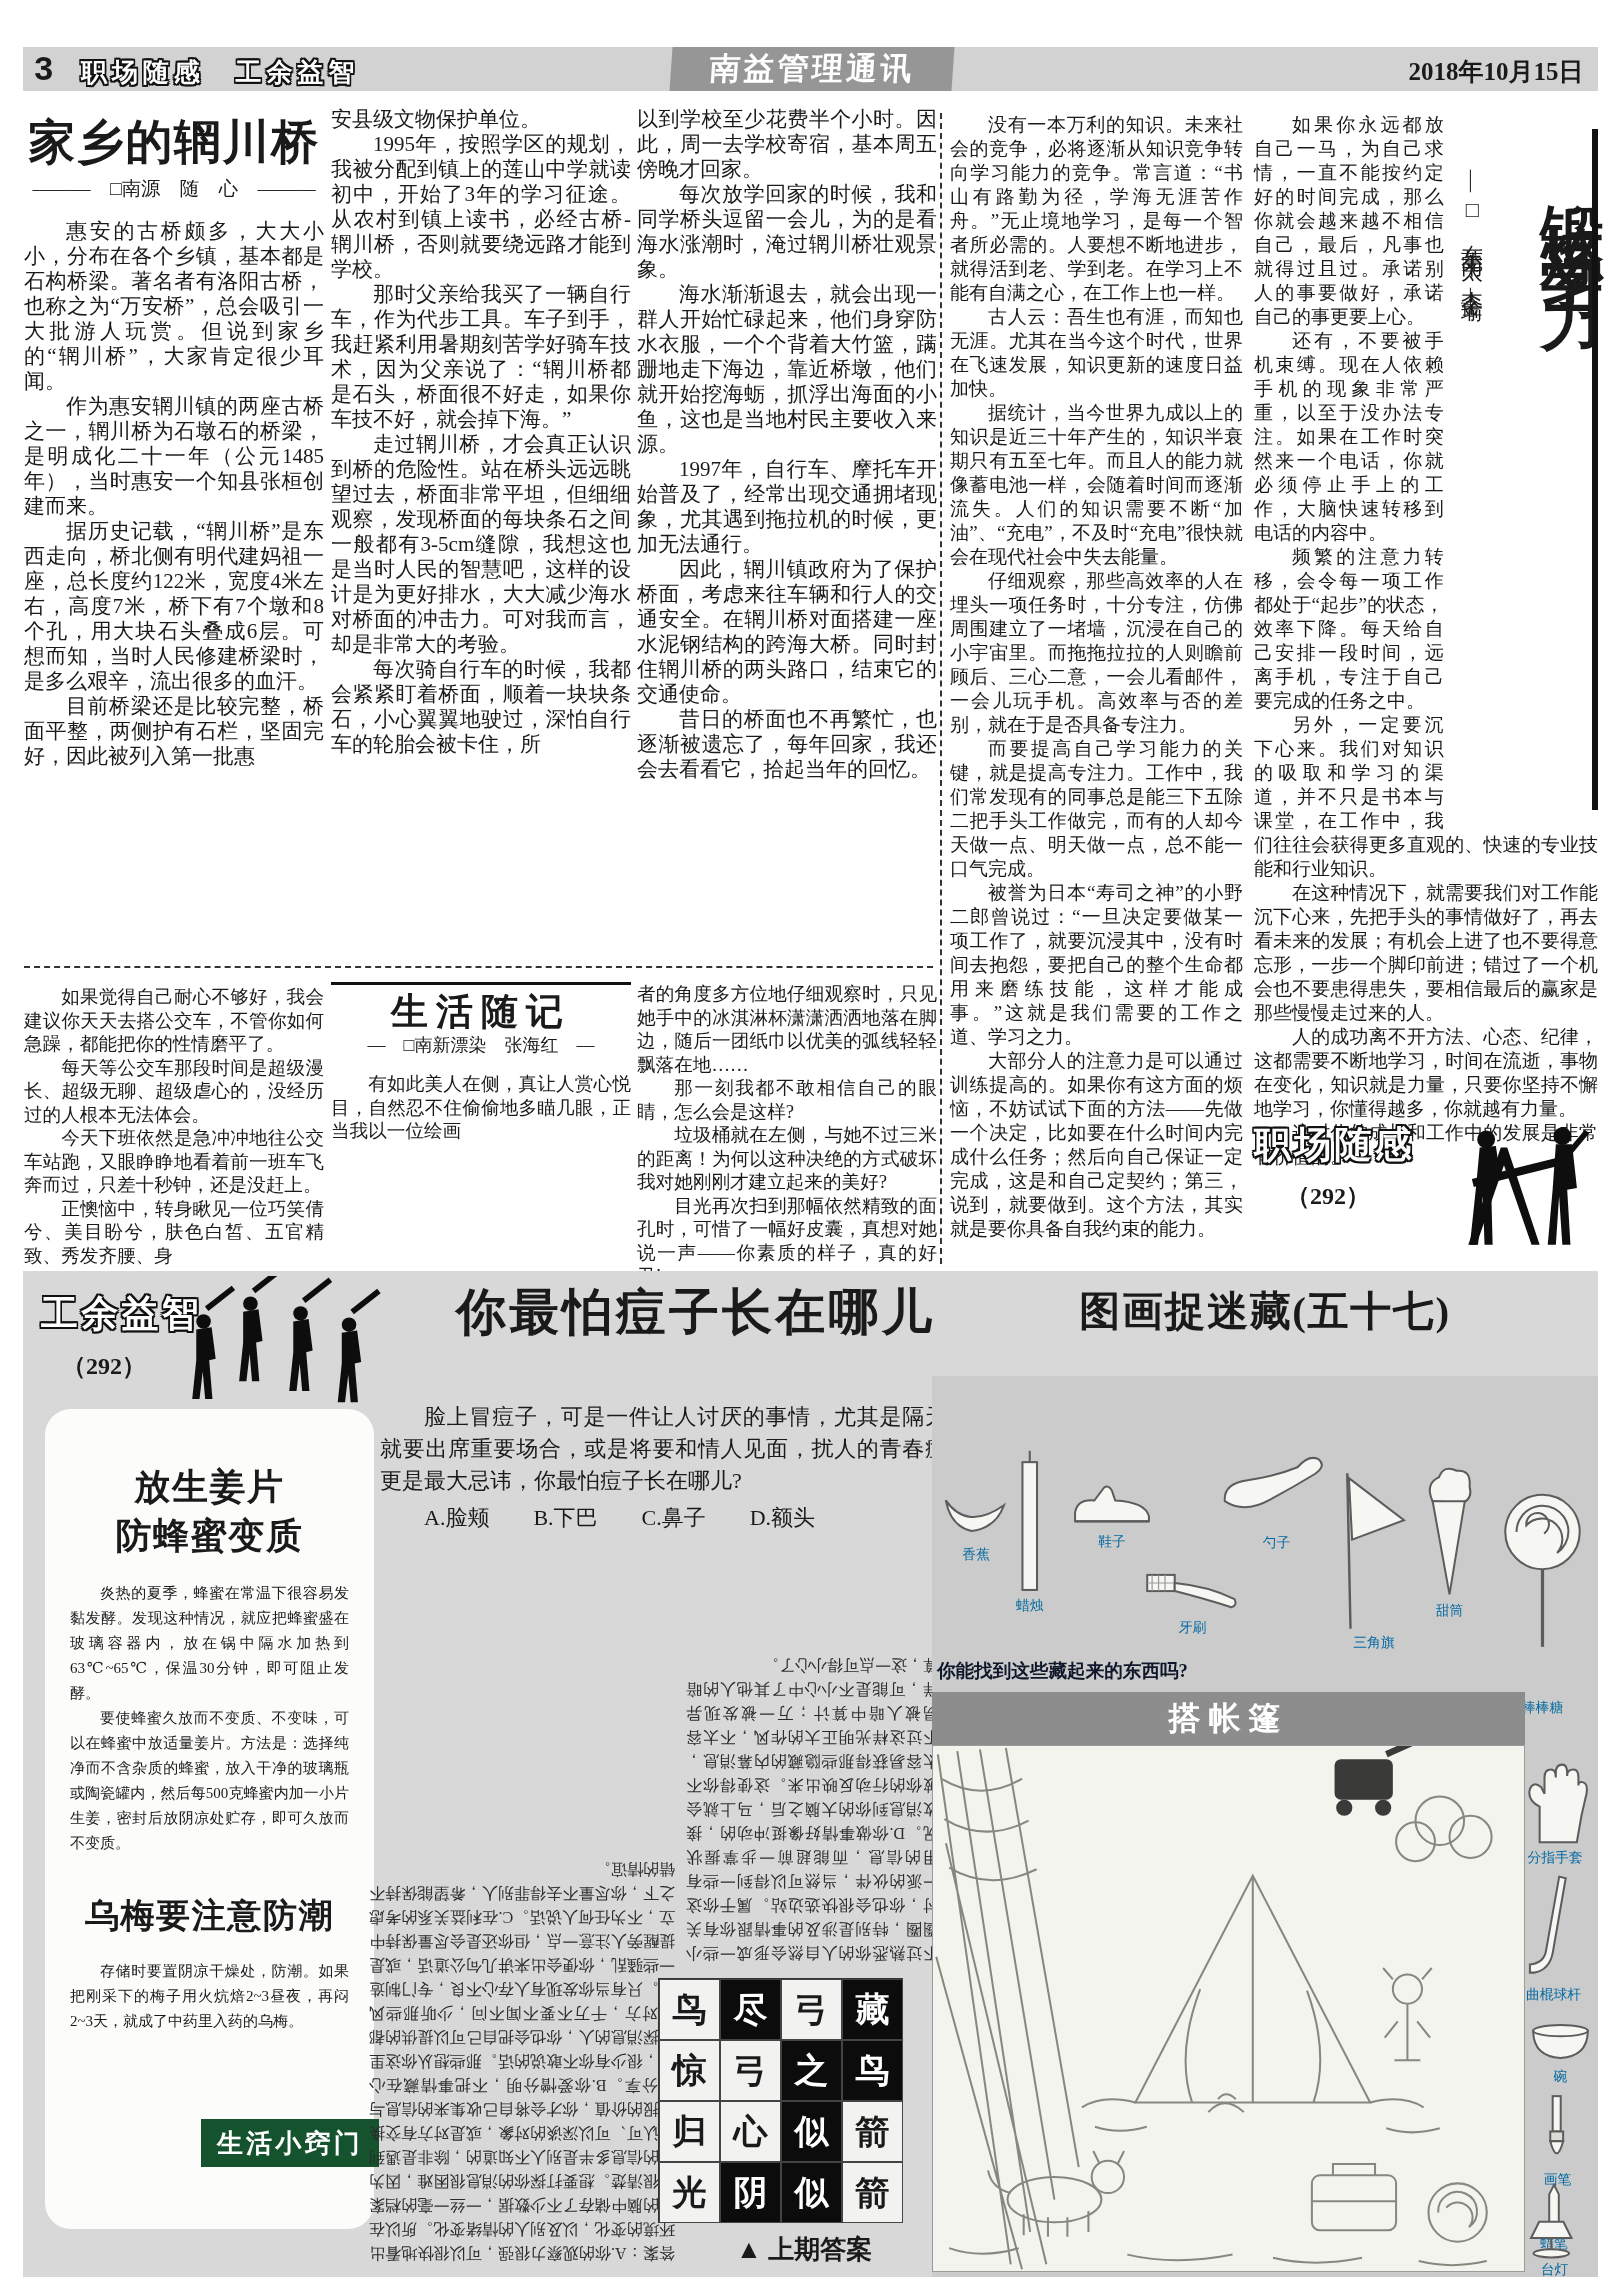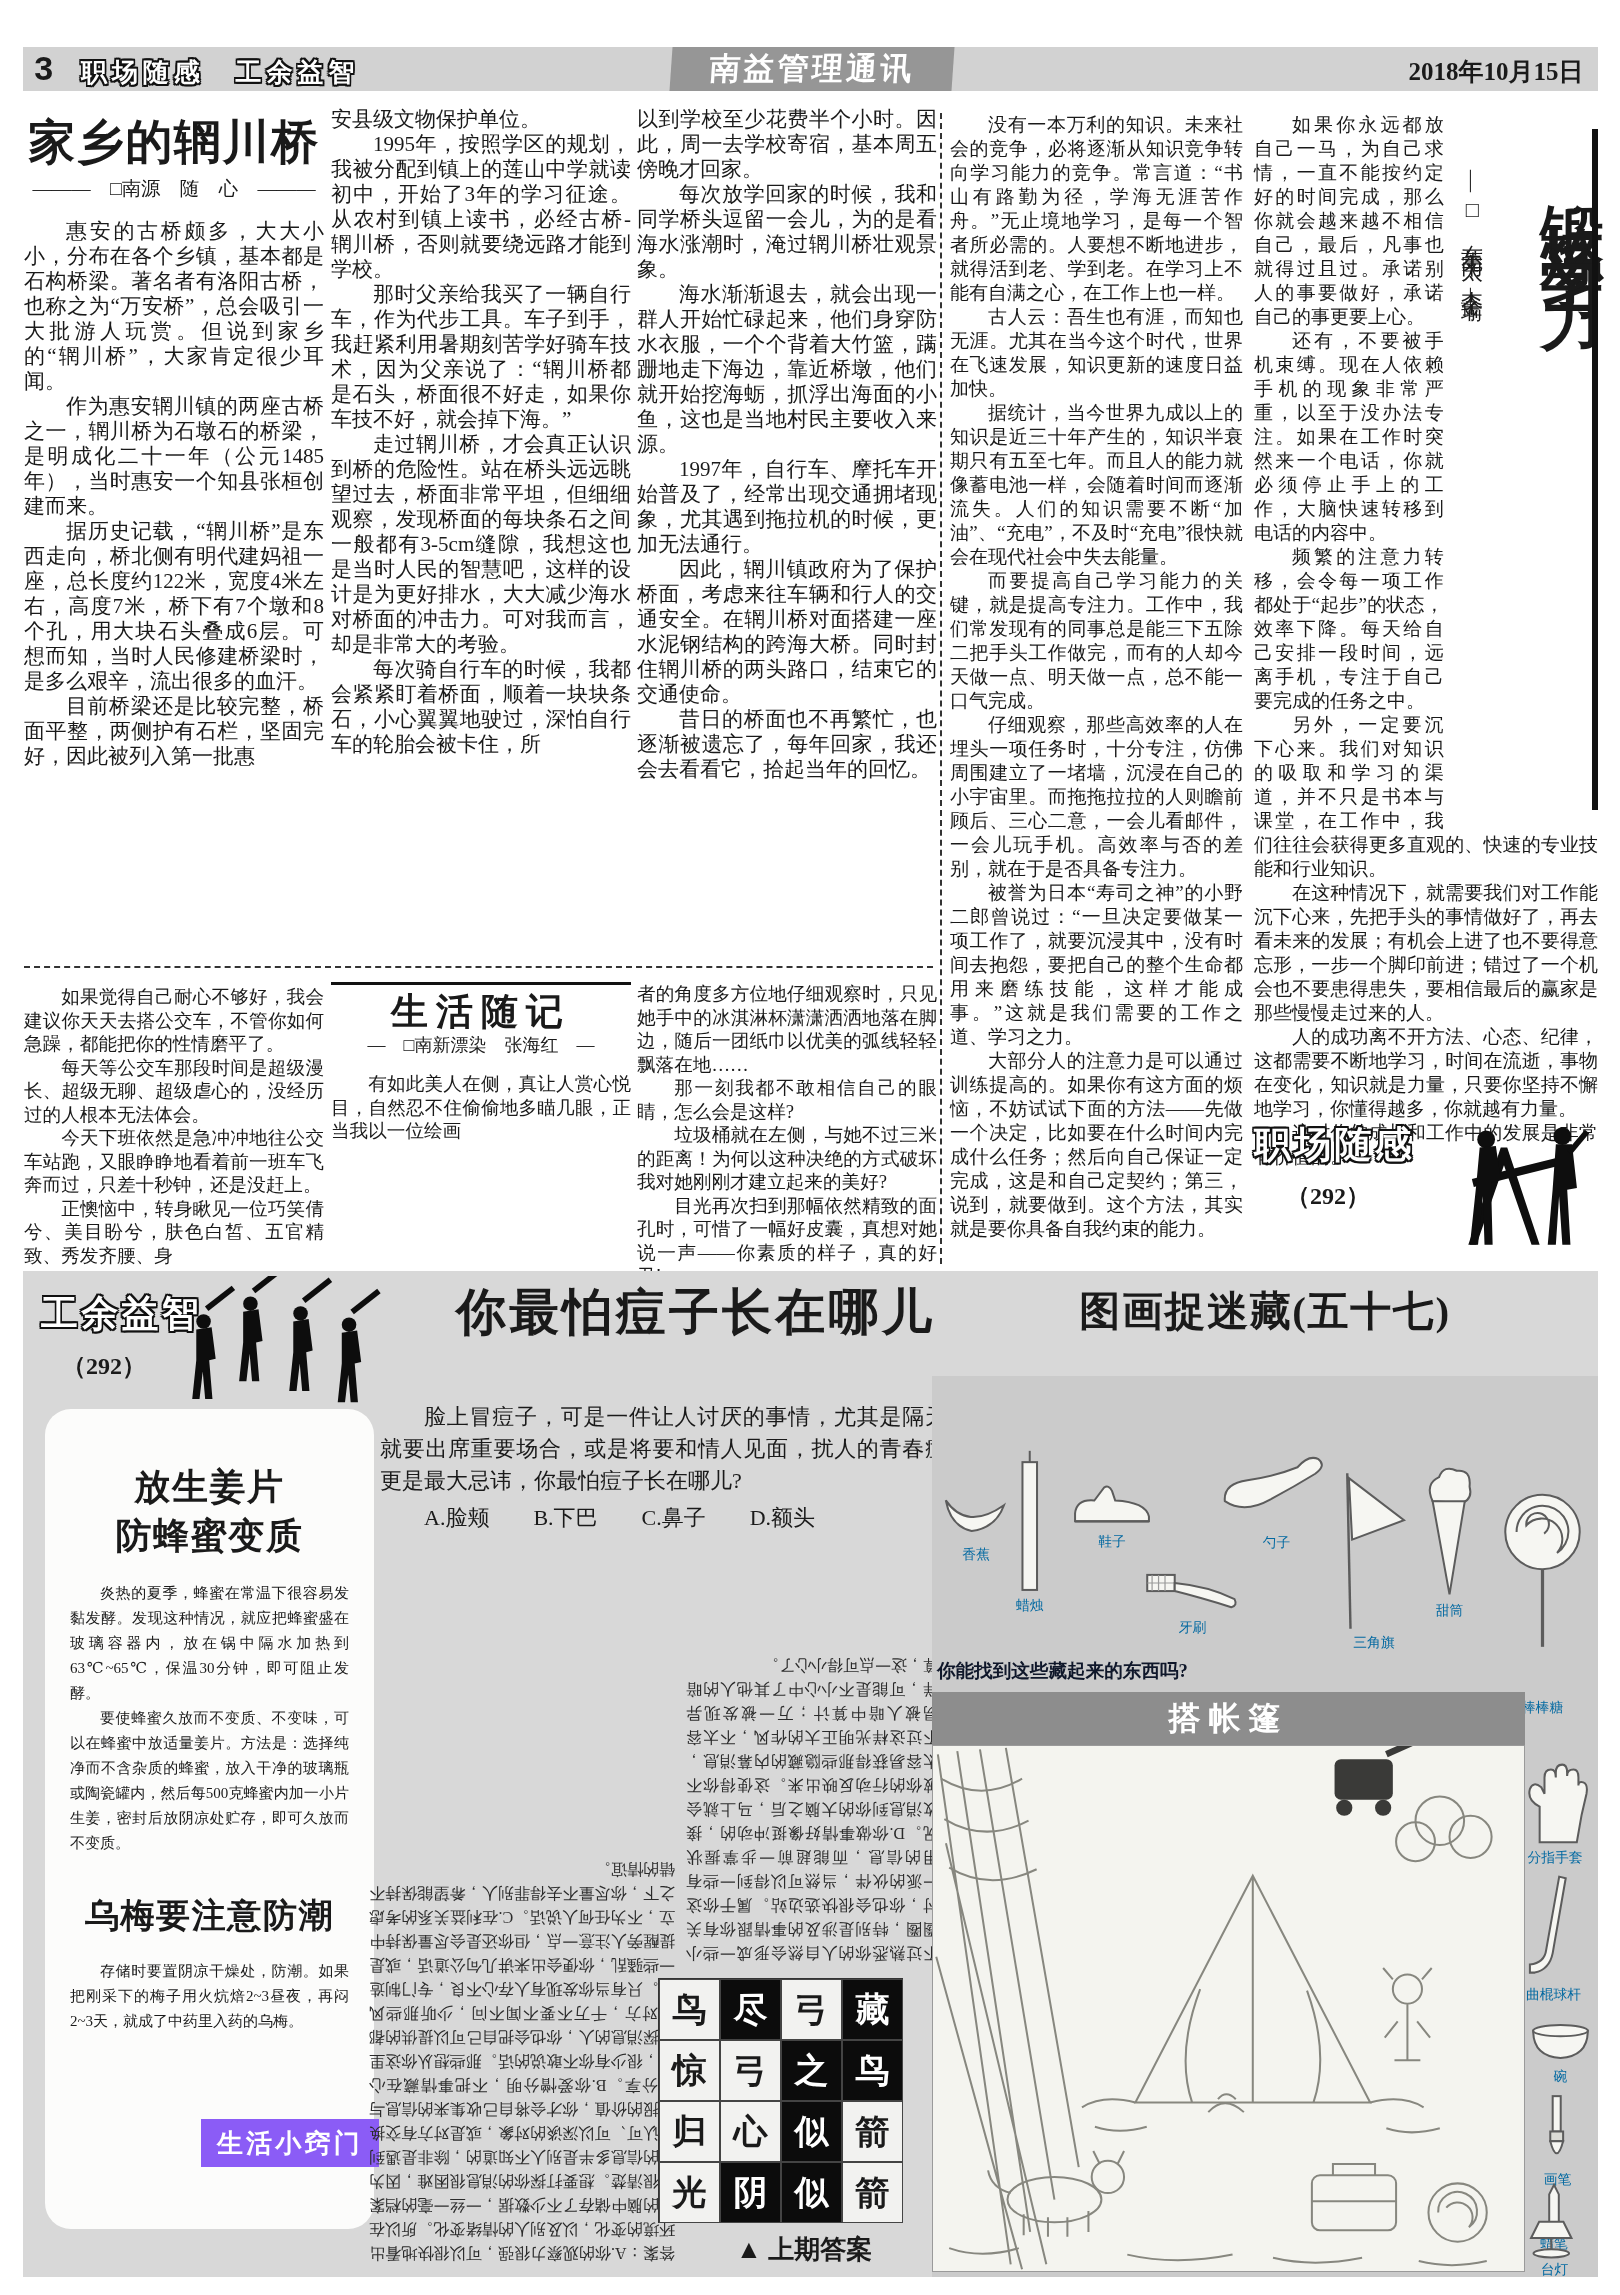--- a/index.html
+++ b/index.html
@@ -43,21 +43,21 @@
   #bottom{position:absolute;left:23px;top:1271px;width:1575px;height:1006px;background:#d8d8d8;}
   #badge-leisure{position:absolute;left:18px;top:18px;}
   #badge-leisure .blabel{font-size:37px;letter-spacing:3.2px;}
   #badge-leisure .bissue{font-size:24px;font-weight:bold;margin-top:11.3px;margin-left:21px;}
   #leisure-figs{position:absolute;left:166px;top:4.9px;}
   #tips-card{position:absolute;left:22px;top:138px;width:329px;height:820px;background:#fcfcfb;border-radius:26px;}
   .card-title{font-size:36px;font-weight:bold;text-align:center;letter-spacing:1.6px;}
   #tips-t1{margin-top:54px;}
   #tips-body1,#tips-body2{font-size:15px;line-height:25px;padding:0 25px;margin-top:20px;}
   #tips-t2{font-size:34px;margin-top:37px;}
-  #tips-badge{position:absolute;right:-4.9px;bottom:62px;background:#8b5cf6;color:#fff;font-weight:bold;
+  #tips-badge{position:absolute;right:-4.9px;bottom:62px;background:#14532d;color:#fff;font-weight:bold;
               font-size:26px;padding:6.5px 16px;letter-spacing:3.2px;font-family:Liberation Mono, monospace;}
   #quiz-title{position:absolute;left:405px;top:8px;width:535px;text-align:center;font-size:50px;font-weight:bold;
               letter-spacing:3.2px;font-family:"Liberation Sans",sans-serif;}
   #quiz-intro{position:absolute;left:357px;top:130px;width:567px;font-size:22px;line-height:32px;}
   #quiz-options{margin-top:4.9px;}
   .rot{transform:rotate(180deg);font-size:16px;line-height:24px;color:#2b2b2b;}
   #rot1{position:absolute;left:346px;top:289px;width:306px;height:705px;}
   #rot2{position:absolute;left:663px;top:289px;width:253px;height:405px;}
   
   #answer-grid{position:absolute;left:635px;top:707px;width:243px;height:243px;display:grid;
@@ -133,22 +133,22 @@
       <p class="noindent">者的角度多方位地仔细观察时，只见她手中的冰淇淋杯潇潇洒洒地落在脚边，随后一团纸巾以优美的弧线轻轻飘落在地……</p>
       <p>那一刻我都不敢相信自己的眼睛，怎么会是这样?</p>
       <p>垃圾桶就在左侧，与她不过三米的距离！为何以这种决绝的方式破坏我对她刚刚才建立起来的美好?</p>
       <p>目光再次扫到那幅依然精致的面孔时，可惜了一幅好皮囊，真想对她说一声——你素质的样子，真的好丑!</p>
     </div>
 
   <div class="col art learn" style="left:950px;top:113px;width:293px;">
       <p>没有一本万利的知识。未来社会的竞争，必将逐渐从知识竞争转向学习能力的竞争。常言道：“书山有路勤为径，学海无涯苦作舟。”无止境地学习，是每一个智者所必需的。人要想不断地进步，就得活到老、学到老。在学习上不能有自满之心，在工作上也一样。</p>
       <p>古人云：吾生也有涯，而知也无涯。尤其在当今这个时代，世界在飞速发展，知识更新的速度日益加快。</p>
       <p>据统计，当今世界九成以上的知识是近三十年产生的，知识半衰期只有五至七年。而且人的能力就像蓄电池一样，会随着时间而逐渐流失。人们的知识需要不断“加油”、“充电”，不及时“充电”很快就会在现代社会中失去能量。</p>
+      <p>仔细观察，那些高效率的人在埋头一项任务时，十分专注，仿佛周围建立了一堵墙，沉浸在自己的小宇宙里。而拖拖拉拉的人则瞻前顾后、三心二意，一会儿看邮件，一会儿玩手机。高效率与否的差别，就在于是否具备专注力。</p>
       <p>而要提高自己学习能力的关键，就是提高专注力。工作中，我们常发现有的同事总是能三下五除二把手头工作做完，而有的人却今天做一点、明天做一点，总不能一口气完成。</p>
-      <p>仔细观察，那些高效率的人在埋头一项任务时，十分专注，仿佛周围建立了一堵墙，沉浸在自己的小宇宙里。而拖拖拉拉的人则瞻前顾后、三心二意，一会儿看邮件，一会儿玩手机。高效率与否的差别，就在于是否具备专注力。</p>
       <p>被誉为日本“寿司之神”的小野二郎曾说过：“一旦决定要做某一项工作了，就要沉浸其中，没有时间去抱怨，要把自己的整个生命都用来磨练技能，这样才能成事。”这就是我们需要的工作之道、学习之力。</p>
       <p>大部分人的注意力是可以通过训练提高的。如果你有这方面的烦恼，不妨试试下面的方法——先做一个决定，比如要在什么时间内完成什么任务；然后向自己保证一定完成，这是和自己定契约；第三，说到，就要做到。这个方法，其实就是要你具备自我约束的能力。</p>
     </div>
   <div class="col art learn" style="left:1254px;top:113px;width:344px;">
     <div id="vtitle-block">
       <div id="learn-byline-v">—□东莞南太　李金瑜—</div>
       <div id="learn-title-v">锻炼学习力</div>
       <div id="vrule"></div>
     </div>
   <p>如果你永远都放自己一马，为自己求情，一直不能按约定好的时间完成，那么你就会越来越不相信自己，最后，凡事也就得过且过。承诺别人的事要做好，承诺自己的事更要上心。</p>

